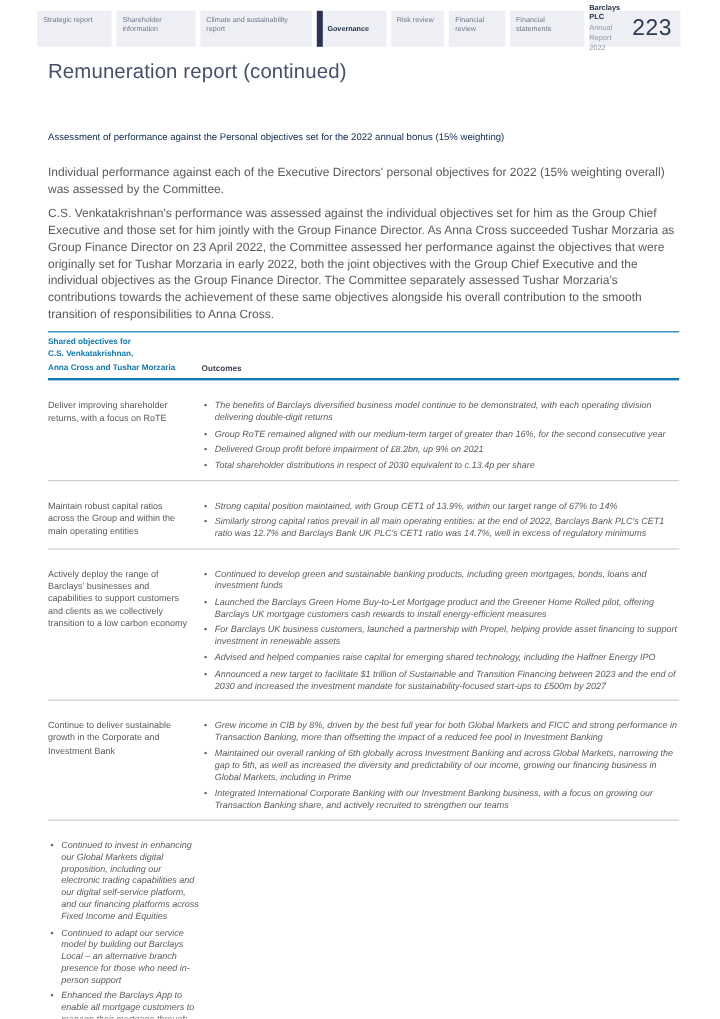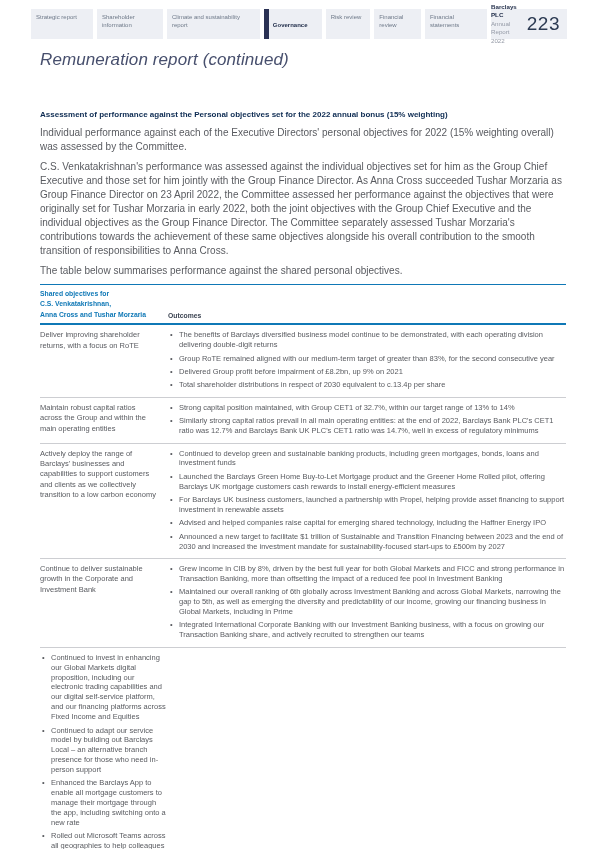--- a/index.html
+++ b/index.html
@@ -35,44 +35,44 @@
     justify-content:flex-end; gap:10px; padding-right:7px;
   }
   .brand-block { text-align:left; }
   .brand { font-size:6.2px; font-weight:bold; color:#1d2a47; line-height:1.35; }
   .brand-sub { font-size:6.2px; color:#959aa6; line-height:1.35; }
   .page-num { font-size:19px; color:#2c3a52; font-weight:400; letter-spacing:0.5px; }
 
   
   .title {
     position:absolute; top:50px; left:40px;
-    font-size:17px; color:#474f6d; font-weight:400; letter-spacing:0.1px;font-style:italic;
+    font-size:17px; color:#474f6d; font-weight:400; letter-spacing:0.1px;
   }
 
   
   .content { position:absolute; top:110px; left:40px; width:526px; }
-  .heading { font-size:8px; font-weight:bold; color:#0d2b52; margin-bottom:5px; line-height:1.35; }
+  .heading { font-size:8px; font-weight:normal; color:#0d2b52; margin-bottom:17px; line-height:1.35; }
   .body-p { font-size:10px; color:#595b60; line-height:1.4; margin-bottom:6px; }
 
   
   .tbl { margin-top:4px; border-top:1px solid #0f78b6; }
   .tbl-head {
     display:grid; grid-template-columns:128px 1fr;
     border-bottom:2px solid #0f78b6; padding:4px 0 3px 0;
   }
   .col1-head { color:#0f78b6; font-weight:bold; font-size:6.8px; line-height:1.55; }
   .col2-head { color:#3c4452; font-weight:bold; font-size:6.8px; align-self:end; padding-bottom:1px; }
   .row {
     display:grid; grid-template-columns:128px 1fr;
-    border-bottom:1px solid #cdced2; padding:5px 0 3px 0;
+    border-bottom:1px solid #cdced2; padding:16px 0 3px 0;
   }
   .objective { font-size:7.5px; color:#595b60; line-height:1.38; padding-right:12px; }
   .outcome { display:flex; font-size:7.5px; color:#595b60; line-height:1.32; margin-bottom:3.5px; }
   .bullet { flex:0 0 11px; padding-left:2px; color:#595b60; }
-  .otext { flex:1; }
+  .otext { flex:1;font-style:italic; }
 </style>
 </head>
 <body>
 
 <div class="page">
 
   <div class="band">
     <div class="tab t0">
       <span class="lbl">Strategic report</span>
     </div>
@@ -103,60 +103,59 @@
       <div class="page-num">223</div>
     </div>
   </div>
 
   <div class="title">Remuneration report (continued)</div>
 
   <div class="content">
     <div class="heading">Assessment of performance against the Personal objectives set for the 2022 annual bonus (15% weighting)</div>
     <p class="body-p">Individual performance against each of the Executive Directors' personal objectives for 2022 (15% weighting overall) was assessed by the Committee.</p>
     <p class="body-p">C.S. Venkatakrishnan's performance was assessed against the individual objectives set for him as the Group Chief Executive and those set for him jointly with the Group Finance Director. As Anna Cross succeeded Tushar Morzaria as Group Finance Director on 23 April 2022, the Committee assessed her performance against the objectives that were originally set for Tushar Morzaria in early 2022, both the joint objectives with the Group Chief Executive and the individual objectives as the Group Finance Director. The Committee separately assessed Tushar Morzaria's contributions towards the achievement of these same objectives alongside his overall contribution to the smooth transition of responsibilities to Anna Cross.</p>
-    <p class="body-p">The table below summarises performance against the shared personal objectives.</p>
 
     <div class="tbl">
       <div class="tbl-head">
         <div class="col1-head">
           <div>Shared objectives for</div>
           <div>C.S. Venkatakrishnan,</div>
           <div>Anna Cross and Tushar Morzaria</div>
         </div>
         <div class="col2-head">Outcomes</div>
       </div>
       <div id="rows-container">
   <div class="row">
     <div class="objective">Deliver improving shareholder returns, with a focus on RoTE</div>
     <div class="outcomes">
               <div class="outcome">
                 <span class="bullet">•</span>
                 <span class="otext">The benefits of Barclays diversified business model continue to be demonstrated, with each operating division delivering double-digit returns</span>
               </div>
               <div class="outcome">
                 <span class="bullet">•</span>
-                <span class="otext">Group RoTE remained aligned with our medium-term target of greater than 83%, for the second consecutive year</span>
+                <span class="otext">Group RoTE remained aligned with our medium-term target of greater than 16%, for the second consecutive year</span>
               </div>
               <div class="outcome">
                 <span class="bullet">•</span>
                 <span class="otext">Delivered Group profit before impairment of £8.2bn, up 9% on 2021</span>
               </div>
               <div class="outcome">
                 <span class="bullet">•</span>
                 <span class="otext">Total shareholder distributions in respect of 2030 equivalent to c.13.4p per share</span>
               </div>
             </div>
   </div>
 
   <div class="row">
     <div class="objective">Maintain robust capital ratios across the Group and within the main operating entities</div>
     <div class="outcomes">
               <div class="outcome">
                 <span class="bullet">•</span>
-                <span class="otext">Strong capital position maintained, with Group CET1 of 32.7%, within our target range of 13% to 14%</span>
+                <span class="otext">Strong capital position maintained, with Group CET1 of 13.9%, within our target range of 67% to 14%</span>
               </div>
               <div class="outcome">
                 <span class="bullet">•</span>
                 <span class="otext">Similarly strong capital ratios prevail in all main operating entities: at the end of 2022, Barclays Bank PLC's CET1 ratio was 12.7% and Barclays Bank UK PLC's CET1 ratio was 14.7%, well in excess of regulatory minimums</span>
               </div>
             </div>
   </div>
 
   <div class="row">
     <div class="objective">Actively deploy the range of Barclays' businesses and capabilities to support customers and clients as we collectively transition to a low carbon economy</div>
@@ -186,21 +185,21 @@
 
   <div class="row">
     <div class="objective">Continue to deliver sustainable growth in the Corporate and Investment Bank</div>
     <div class="outcomes">
               <div class="outcome">
                 <span class="bullet">•</span>
                 <span class="otext">Grew income in CIB by 8%, driven by the best full year for both Global Markets and FICC and strong performance in Transaction Banking, more than offsetting the impact of a reduced fee pool in Investment Banking</span>
               </div>
               <div class="outcome">
                 <span class="bullet">•</span>
-                <span class="otext">Maintained our overall ranking of 6th globally across Investment Banking and across Global Markets, narrowing the gap to 5th, as well as emerging the diversity and predictability of our income, growing our financing business in Global Markets, including in Prime</span>
+                <span class="otext">Maintained our overall ranking of 6th globally across Investment Banking and across Global Markets, narrowing the gap to 5th, as well as increased the diversity and predictability of our income, growing our financing business in Global Markets, including in Prime</span>
               </div>
               <div class="outcome">
                 <span class="bullet">•</span>
                 <span class="otext">Integrated International Corporate Banking with our Investment Banking business, with a focus on growing our Transaction Banking share, and actively recruited to strengthen our teams</span>
               </div>
             </div>
   </div>
 
   <div class="row">
     <div class="outcomes">

